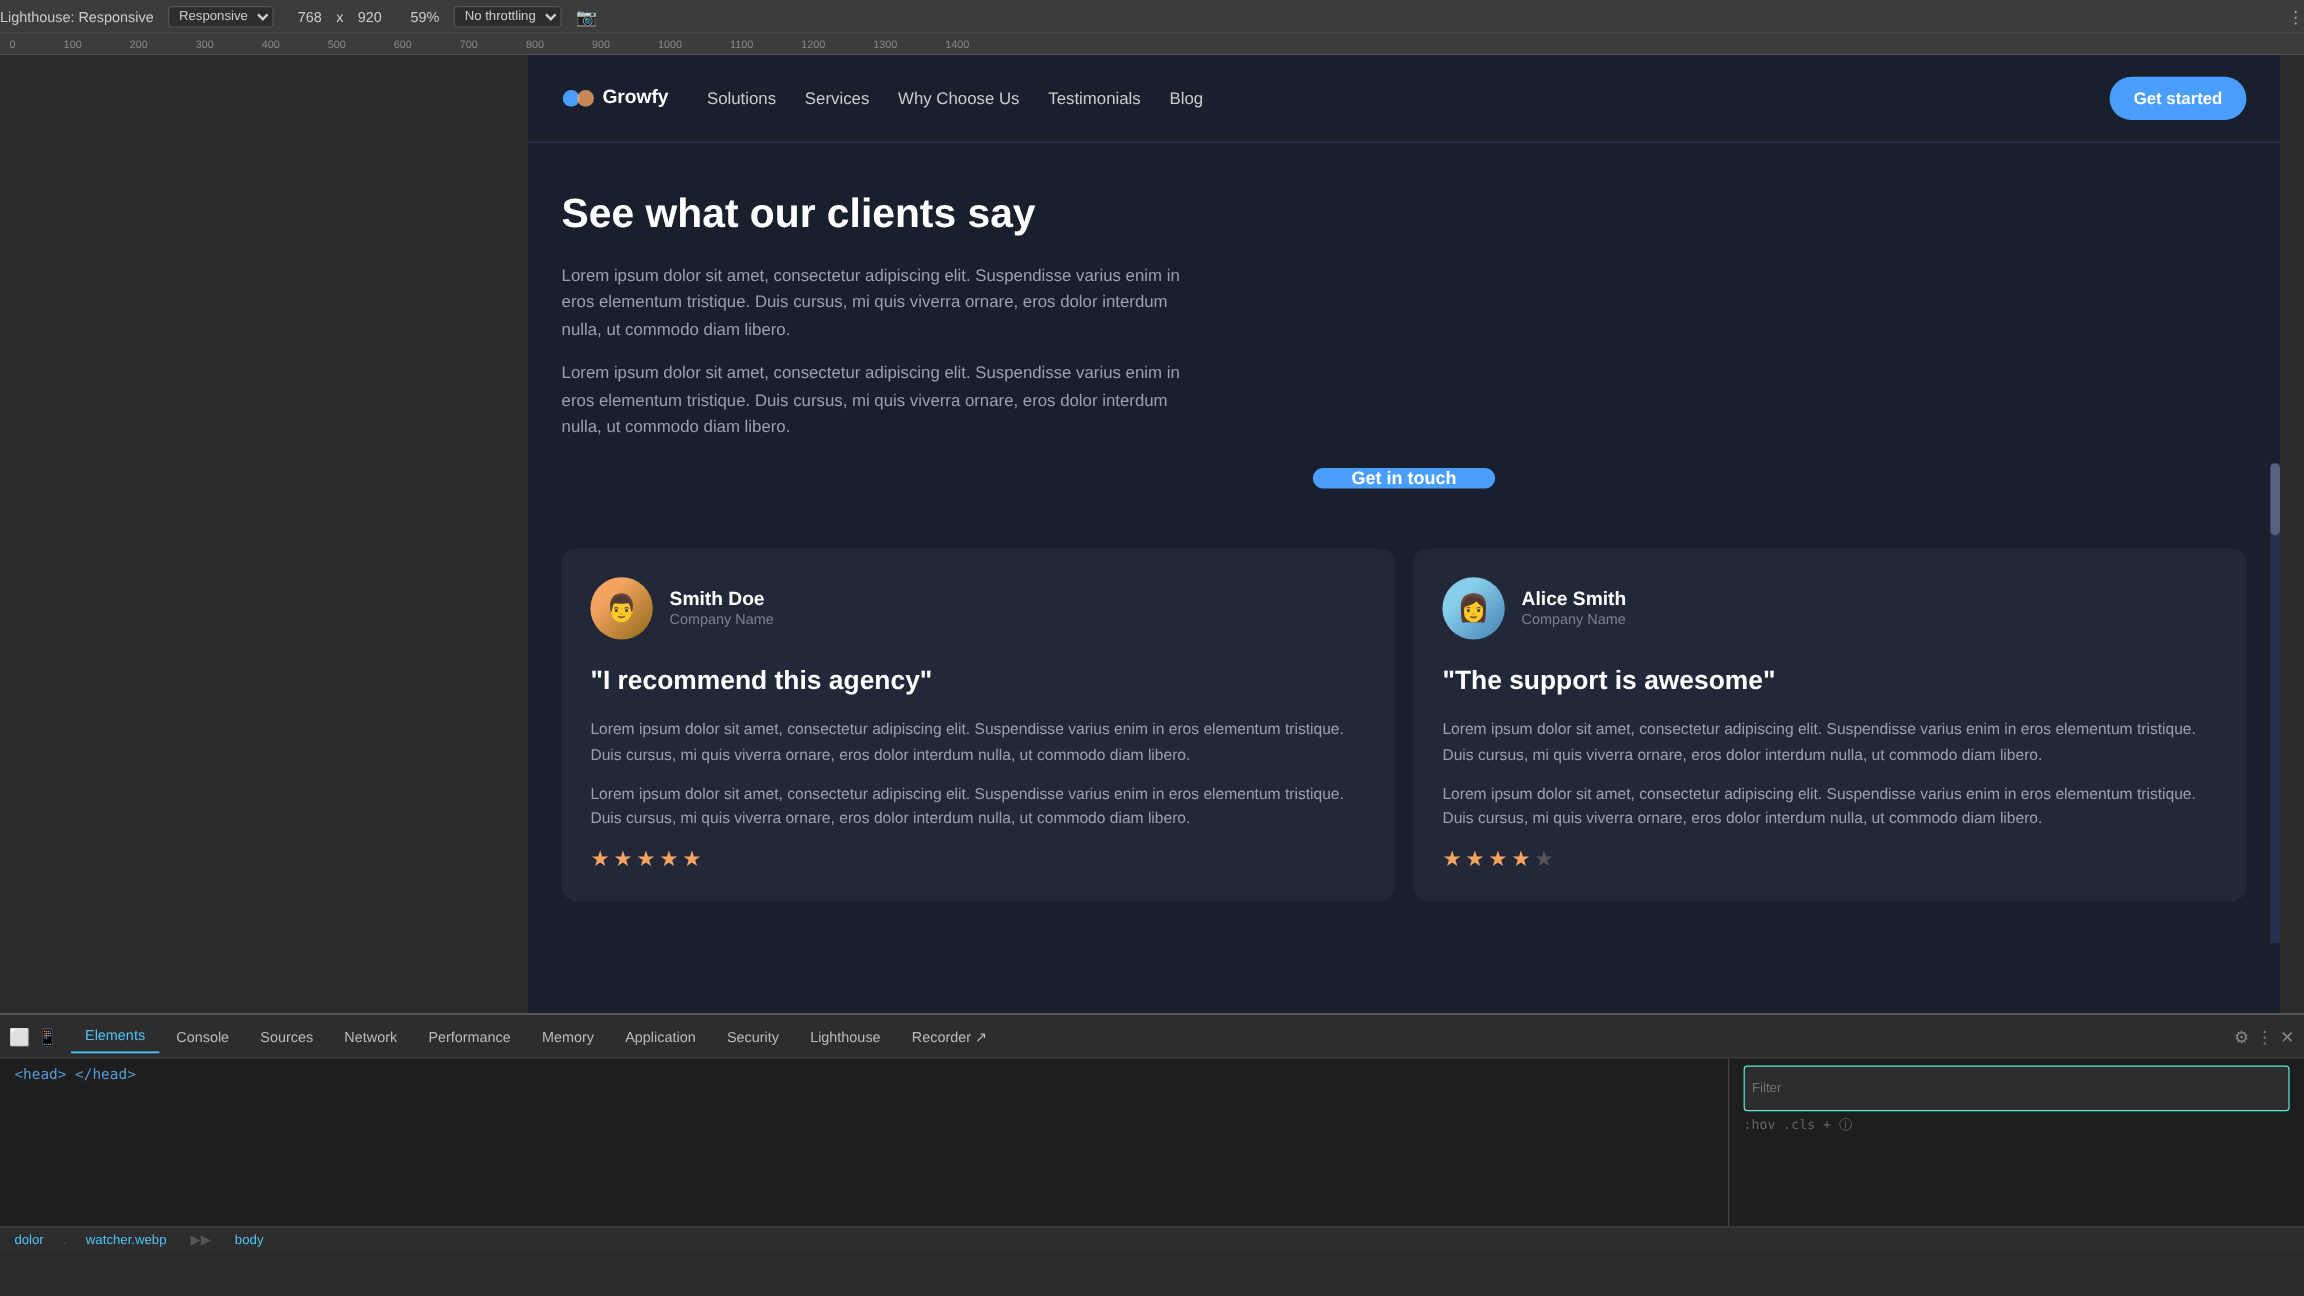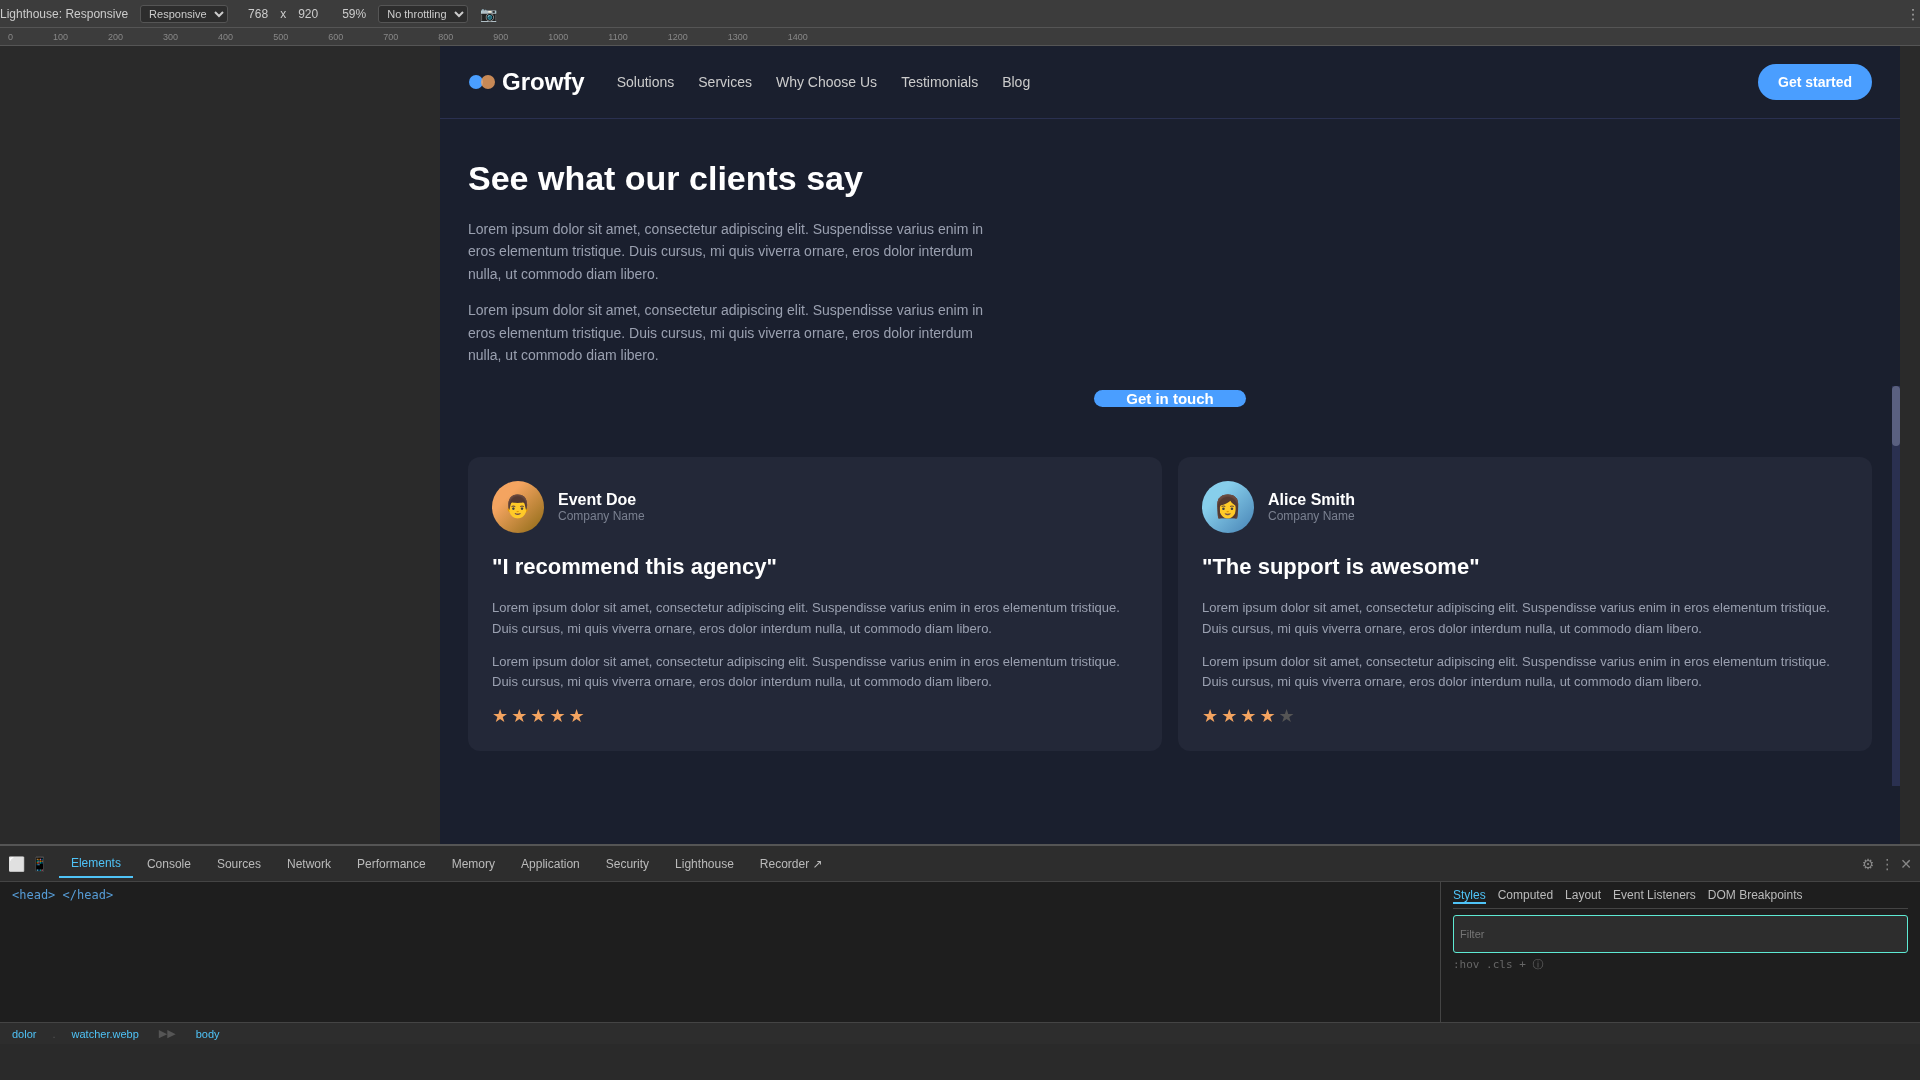--- a/index.html
+++ b/index.html
@@ -74,21 +74,21 @@
       display: flex;
       align-items: center;
       gap: 32px;
       border-bottom: 1px solid #2a3050;
     }
     .logo {
       display: flex;
       align-items: center;
       gap: 6px;
       font-weight: 700;
-      font-size: 24px;
+      font-size: 16px;
       color: #fff;
     }
     .logo-icon {
       width: 28px;
       height: 28px;
     }
     .nav-links {
       display: flex;
       gap: 24px;
       flex: 1;
@@ -378,21 +378,21 @@
     </div>
 
     <div class="testimonials-grid">
 
       <div class="testimonial-card">
         <div class="card-header">
           <div class="avatar avatar-john">
             <span>👨</span>
           </div>
           <div>
-            <div class="card-author-name">Event Doe</div>
+            <div class="card-author-name">Smith Doe</div>
             <div class="card-author-company">Company Name</div>
           </div>
         </div>
         <div class="card-quote">"I recommend this agency"</div>
         <p class="card-text">Lorem ipsum dolor sit amet, consectetur adipiscing elit. Suspendisse varius enim in eros elementum tristique. Duis cursus, mi quis viverra ornare, eros dolor interdum nulla, ut commodo diam libero.</p>
         <p class="card-text">Lorem ipsum dolor sit amet, consectetur adipiscing elit. Suspendisse varius enim in eros elementum tristique. Duis cursus, mi quis viverra ornare, eros dolor interdum nulla, ut commodo diam libero.</p>
         <div class="stars">
           <span class="star">★</span>
           <span class="star">★</span>
           <span class="star">★</span>
@@ -459,27 +459,20 @@
   <div class="devtools-main">
 
     <div class="devtools-html-panel">
       <div>
         <span class="tag">&lt;head&gt;</span>
         <span class="tag"> &lt;/head&gt;</span>
       </div>
     </div>
 
     <div class="devtools-right-panel">
-      <div class="devtools-right-tabs">
-        <span class="devtools-right-tab active">Styles</span>
-        <span class="devtools-right-tab">Computed</span>
-        <span class="devtools-right-tab">Layout</span>
-        <span class="devtools-right-tab">Event Listeners</span>
-        <span class="devtools-right-tab">DOM Breakpoints</span>
-      </div>
       <input class="devtools-filter" type="text" placeholder="Filter" style="">
       <div style="font-size:11px; color:#666; font-family:monospace;">:hov .cls + ⓘ</div>
     </div>
   </div>
 
   <div class="devtools-status-bar">
     <span class="highlight" style="cursor:pointer;">dolor</span>
     <span style="color:#555;">.</span>
     <span class="highlight" style="cursor:pointer;">watcher.webp</span>
     <span style="color:#555; margin: 0 4px;">▶▶</span>

